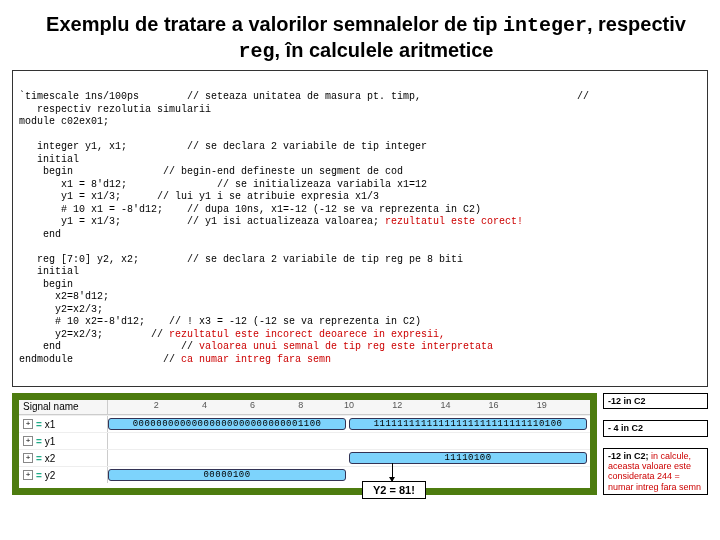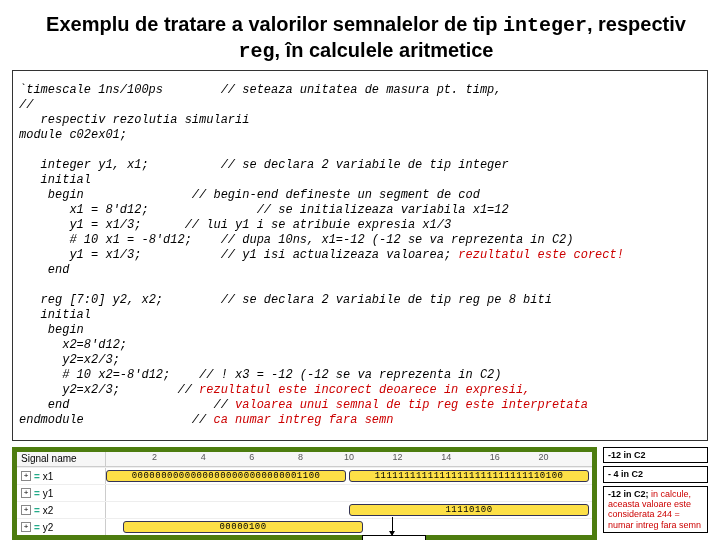--- a/index.html
+++ b/index.html
@@ -14,35 +14,34 @@
   .title {
     text-align: center;
     font-size: 20px;
     font-weight: bold;
     margin: 4px 0 6px 12px;
     line-height: 1.25;
   }
   .title .mono { font-family: "Courier New", monospace; }
   .code-box {
     border: 1px solid #333;
-    padding: 12px 6px;
+    padding: 20px 6px;
     font-family: "Courier New", monospace;
-    font-size: 12px;
+    font-size: 10px;
     line-height: 1.25;
     white-space: pre-wrap;
     margin-bottom: 6px;
-    font-style: italic;
   }
   .red { color: #c00; }
   .lower {
     display: flex;
     gap: 6px;
   }
   .wave-panel {
-    border: 5px solid #4d7c0f;
+    border: 7px solid #4d7c0f;
     flex: 1;
     font-family: sans-serif;
   }
   .wave-header {
     display: flex;
     background: #f6f6f6;
     font-size: 10px;
     border-bottom: 1px solid #ccc;
   }
   .sig-col {
@@ -95,28 +94,28 @@
     position: absolute;
     top: 2px;
     bottom: 2px;
     border: 1px solid #335;
     border-radius: 3px;
     font-family: "Courier New", monospace;
     font-size: 9px;
     display: flex;
     align-items: center;
     justify-content: center;
-    background: #fde047;
+    background: #7dd3fc;
     letter-spacing: 0.5px;
   }
   .side-notes {
     width: 105px;
     display: flex;
     flex-direction: column;
-    gap: 3px;
+    gap: 11px;
   }
   .note {
     border: 1px solid #000;
     padding: 2px 4px;
     font-size: 9px;
     line-height: 1.15;
     background: #fff;
   }
   .callout {
     position: absolute;
@@ -179,21 +178,21 @@
       <div class="sig-col">Signal name</div>
       <div class="ruler">
         <span style="left:10%">2</span>
         <span style="left:20%">4</span>
         <span style="left:30%">6</span>
         <span style="left:40%">8</span>
         <span style="left:50%">10</span>
         <span style="left:60%">12</span>
         <span style="left:70%">14</span>
         <span style="left:80%">16</span>
-        <span style="left:90%">20</span>
+        <span style="left:90%">19</span>
       </div>
     </div>
 
     <div class="wave-row">
       <div class="sig-name">
             <span class="sq">+</span>
             <span class="eq">=</span>
             <span>x1</span>
           </div>
       <div class="track">
@@ -220,21 +219,21 @@
         <div class="bus-seg" style="left:50%;width:49%">11110100</div>
       </div>
     </div>
     <div class="wave-row">
       <div class="sig-name">
             <span class="sq">+</span>
             <span class="eq">=</span>
             <span>y2</span>
           </div>
       <div class="track">
-        <div class="bus-seg" style="left:17px;width:49%">00000100</div>
+        <div class="bus-seg" style="left:0;width:49%">00000100</div>
       </div>
     </div>
   </div>
 
   <div class="side-notes">
     <div class="note"><b>-12  in  C2</b></div>
     <div class="note"><b>- 4  in  C2</b></div>
     <div class="note"><b>-12 in C2; </b><span class="red">in calcule, aceasta valoare este considerata 244 = numar intreg fara semn</span></div>
   </div>
 </div>

